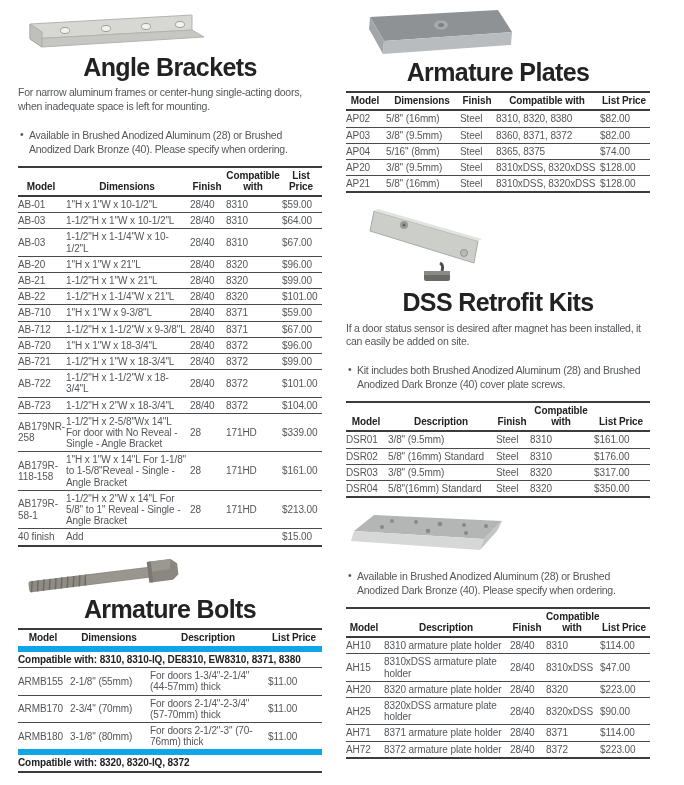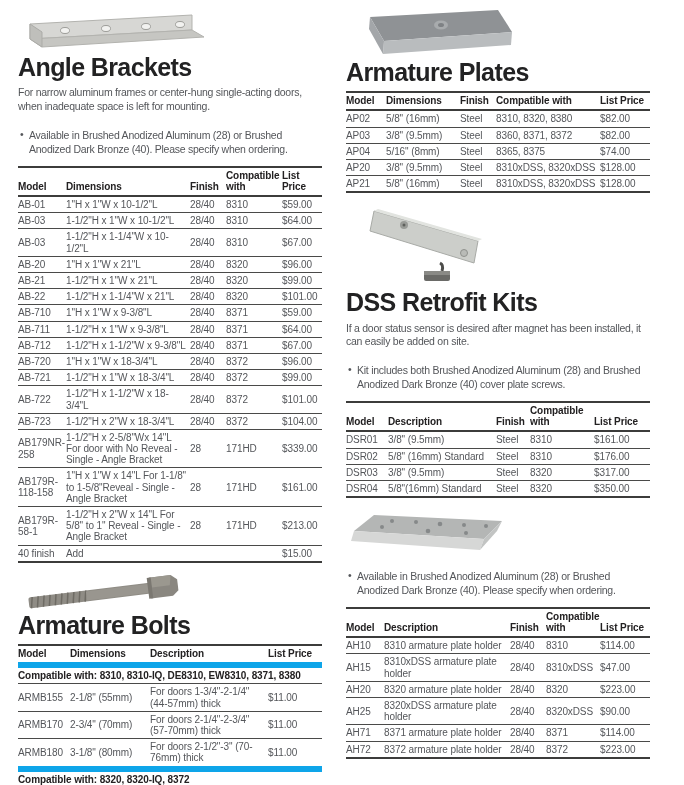--- a/index.html
+++ b/index.html
@@ -9,33 +9,33 @@
   .col { width:304px; }
 
   .ph { line-height:0; }
   .ph-angle  { margin:6px 0 2px 2px; }
   .ph-bolt   { margin:7px 0 0 2px; }
   .ph-plate  { margin:5px 0 2px 2px; }
   .ph-dss    { margin:12px 0 0 16px; }
   .ph-holder { margin:11px 0 0 2px; }
 
   h1 { font-size:25px; line-height:1.05; letter-spacing:-0.6px; color:#222223;
-       margin:2px 0 6px; font-weight:bold; }
+       margin:2px 0 6px; font-weight:bold;text-align:center; }
 
   .intro { font-size:10.5px; letter-spacing:-0.25px; line-height:1.32;
            color:#54565a; margin:0 0 1px; }
   ul.bullets { list-style:none; margin:15px 0 9px; }
   ul.bullets li { font-size:10.5px; letter-spacing:-0.25px; line-height:1.32;
            padding-left:11px; position:relative; }
   ul.bullets li::before { content:"•"; position:absolute; left:2px; top:-1px; }
 
   table.t { width:304px; border-collapse:collapse; table-layout:fixed;
             font-size:10px; line-height:1.12; letter-spacing:-0.1px;
             border-top:2px solid #3c3c3b; border-bottom:2px solid #3c3c3b; }
-  table.t th { text-align:left; font-weight:bold; color:#232122;
+  table.t th { text-align:center; font-weight:bold; color:#232122;
             padding:2px 2px 3px 0; vertical-align:bottom;
             border-bottom:2px solid #3c3c3b; }
   table.t td { padding:2px 2px 2px 0; vertical-align:middle; color:#54565a; }
   table.t tbody tr + tr { border-top:1.5px solid #4a4a49; }
   table.t td.group-cell { font-weight:bold; color:#232122; padding-right:38px; }
   table.t tbody tr.grp { border-top:6px solid #0ea5e9;margin-left:29px; }
   table.t td:last-child { white-space:nowrap; }
 
   .t-angle   th:nth-child(1){width:48px;}  .t-angle   th:nth-child(2){width:124px;}
   .t-angle   th:nth-child(3){width:36px;}  .t-angle   th:nth-child(4){width:56px;}
@@ -130,27 +130,20 @@
               <td>28/40</td>
               <td>8320</td>
               <td>$101.00</td>
             </tr>
             <tr>
               <td>AB-710</td>
               <td>1"H x 1"W x 9-3/8"L</td>
               <td>28/40</td>
               <td>8371</td>
               <td>$59.00</td>
-            </tr>
-            <tr>
-              <td>AB-711</td>
-              <td>1-1/2"H x 1"W x 9-3/8"L</td>
-              <td>28/40</td>
-              <td>8371</td>
-              <td>$64.00</td>
             </tr>
             <tr>
               <td>AB-712</td>
               <td>1-1/2"H x 1-1/2"W x 9-3/8"L</td>
               <td>28/40</td>
               <td>8371</td>
               <td>$67.00</td>
             </tr>
             <tr>
               <td>AB-720</td>

